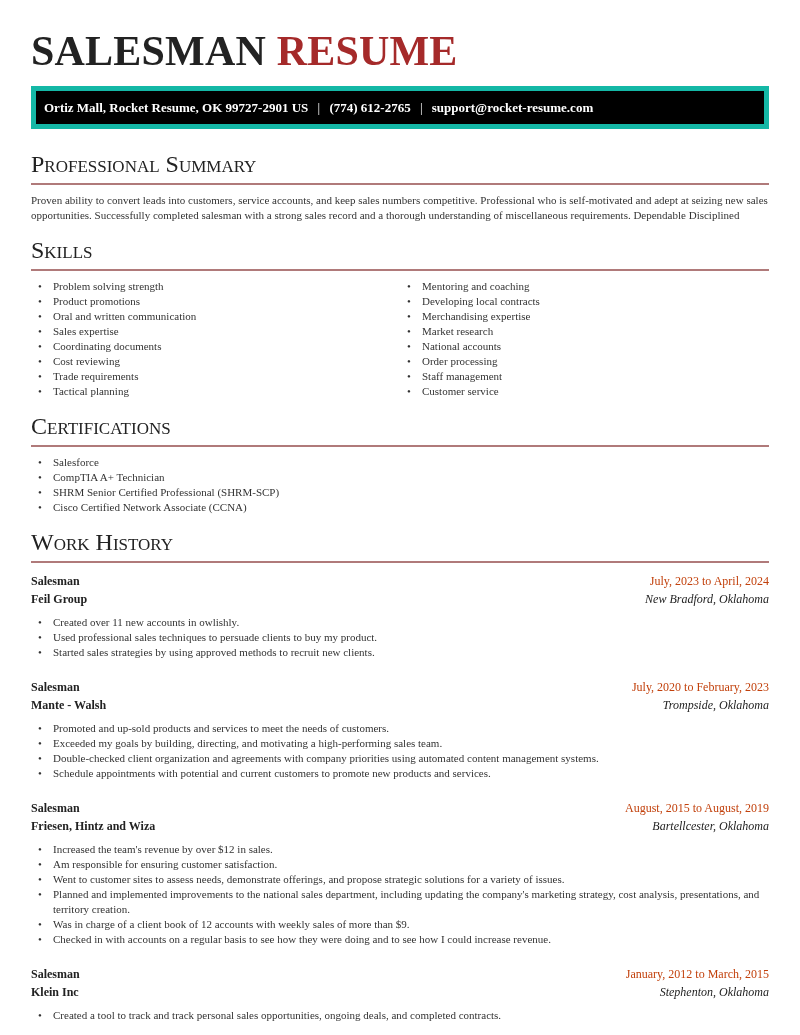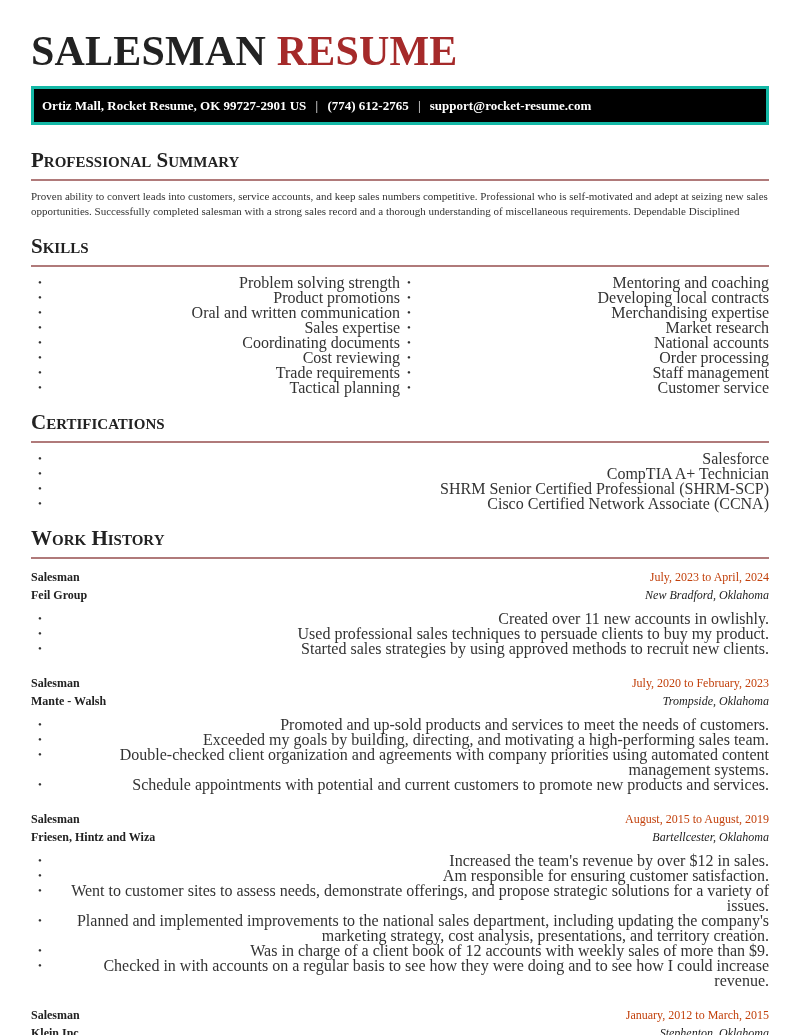--- a/index.html
+++ b/index.html
@@ -30,27 +30,27 @@
     .title .accent { color: #a52a2a; }
     .contact-bar {
       margin-top: 12px;
       background: #000000;
       color: #ffffff;
       height: 33px;
       line-height: 33px;
       padding-left: 8px;
       font-size: 13px;
       font-weight: bold;
-      border: 3px solid #14b8a6;
+      border: 5px solid #14b8a6;
     }
     .contact-bar .sep { padding: 0 6px; font-weight: normal; }
     .section-title {
       margin: 0;
-      font-size: 21px;
-      font-weight: bold;
+      font-size: 24px;
+      font-weight: normal;
       font-variant: small-caps;
       color: #222222;
       line-height: 26px;
     }
     .divider {
       height: 2px;
       background: #b07a7a;
       margin-top: 6px;
     }
     .sec-summary { margin-top: 22px; }
@@ -67,24 +67,23 @@
     }
     .skills-cols ul { width: 50%; }
     ul.bullets {
       list-style: none;
       margin: 0;
       padding: 0;
     }
     ul.bullets li {
       position: relative;
       padding-left: 22px;
-      font-size: 16px;
+      font-size: 11px;
       line-height: 15px;
       color: #333333;
-      text-align: right;
     }
     ul.bullets li::before {
       content: "\2022";
       position: absolute;
       left: 7px;
       top: 0;
       font-size: 11px;
       color: #333333;
     }
     .sec-certs { margin-top: 14px; }

